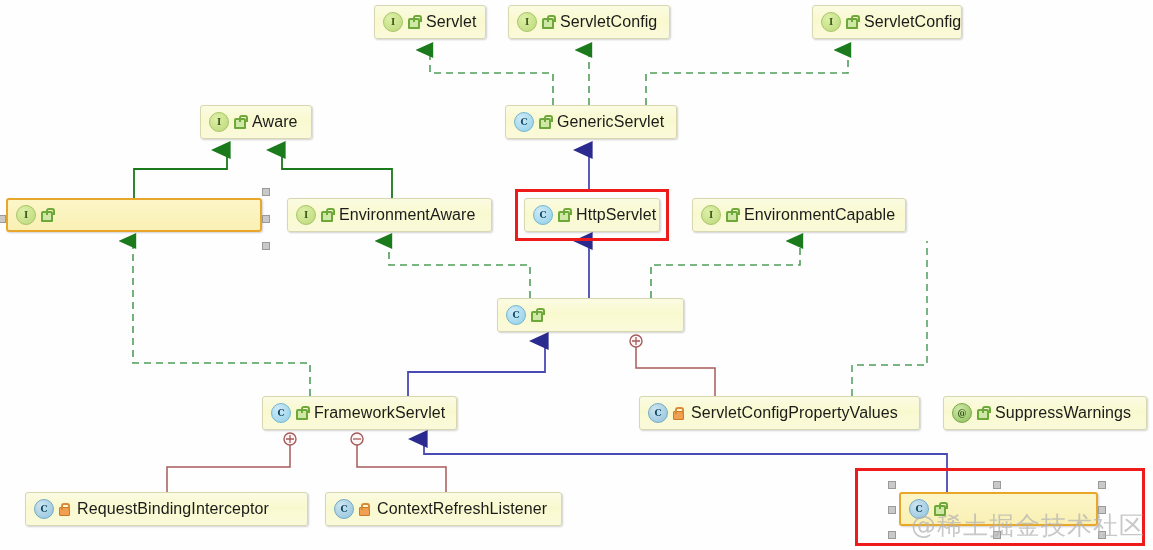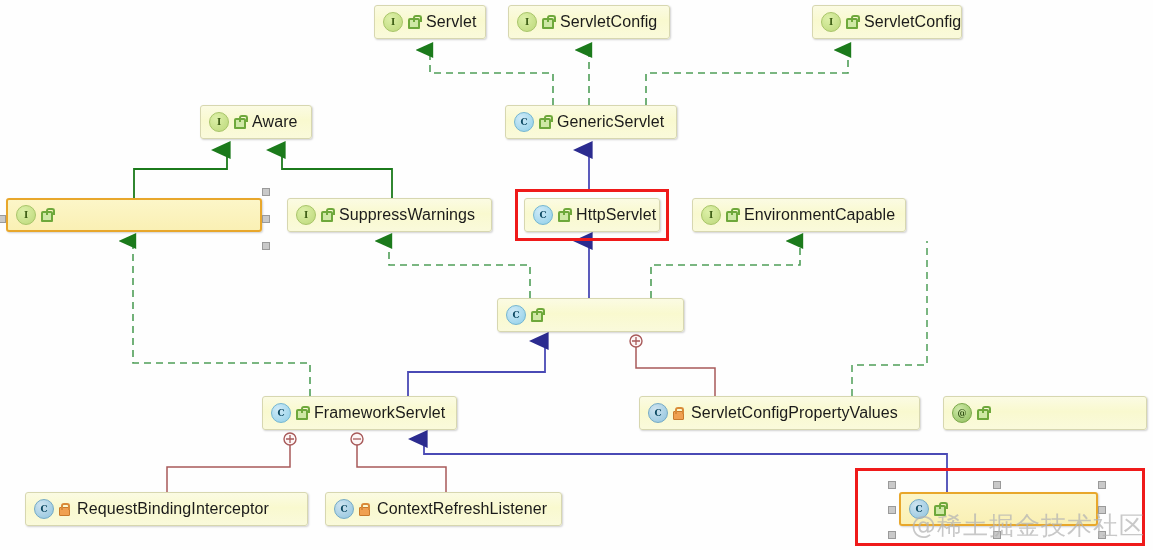--- a/index.html
+++ b/index.html
@@ -184,21 +184,21 @@
   <div class="handles" style="left:0px;top:188px;width:278px;height:68px;">
     <i style="left:262px;top:0px;"></i>
     <i style="left:262px;top:27px;"></i>
     <i style="left:262px;top:54px;"></i>
     <i style="left:-2px;top:27px;"></i>
   </div>
 
   <div class="node" style="left:287px;top:198px;width:205px;">
     <span class="ico ico-interface">I</span>
     <span class="vis vis-public"></span>
-    <span class="nm">SuppressWarnings</span>
+    <span class="nm">EnvironmentAware</span>
   </div>
 
   <div class="node" style="left:524px;top:198px;width:136px;">
     <span class="ico ico-class">C</span>
     <span class="vis vis-public"></span>
     <span class="nm">HttpServlet</span>
   </div>
 
   <div class="node" style="left:692px;top:198px;width:214px;">
     <span class="ico ico-interface">I</span>
@@ -219,20 +219,21 @@
 
   <div class="node" style="left:639px;top:396px;width:281px;">
     <span class="ico ico-private-class">C</span>
     <span class="vis vis-private"></span>
     <span class="nm">ServletConfigPropertyValues</span>
   </div>
 
   <div class="node" style="left:943px;top:396px;width:204px;">
     <span class="ico ico-annotation">@</span>
     <span class="vis vis-public"></span>
+    <span class="nm">SuppressWarnings</span>
   </div>
 
   <div class="node" style="left:25px;top:492px;width:283px;">
     <span class="ico ico-private-class">C</span>
     <span class="vis vis-private"></span>
     <span class="nm">RequestBindingInterceptor</span>
   </div>
 
   <div class="node" style="left:325px;top:492px;width:237px;">
     <span class="ico ico-private-class">C</span>

